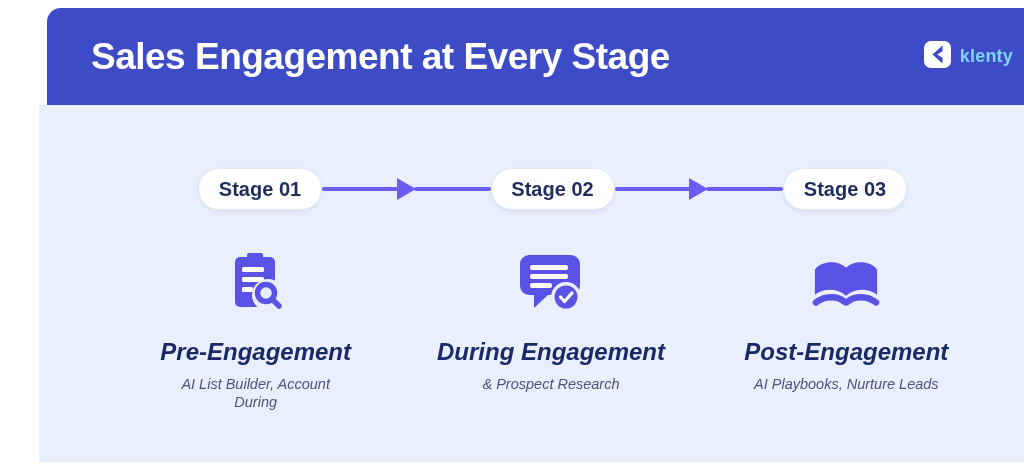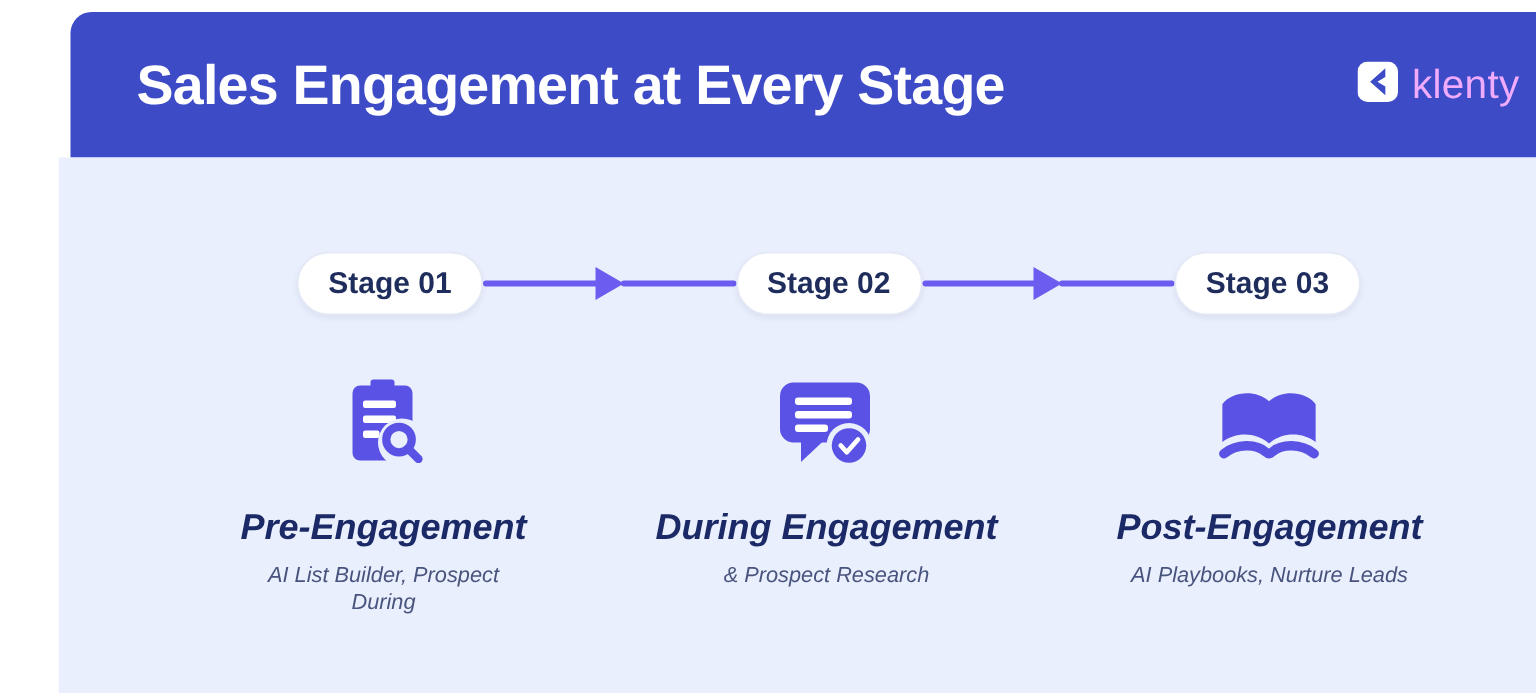--- a/index.html
+++ b/index.html
@@ -5,21 +5,21 @@
   html,body{margin:0;padding:0;}
   body{font-family:"Liberation Sans", sans-serif; background:#ffffff;}
   .page{position:relative;width:1024px;height:466px;background:#ffffff;overflow:hidden;margin-left:39px;}
 
   
   .header{position:absolute;left:8px;right:8px;top:8px;height:97px;background:#3D4BC6;
           border-radius:14px 14px 0 0;display:flex;align-items:center;justify-content:space-between;
           padding:0 42px 0 44px;box-sizing:border-box;}
   .title{color:#ffffff;font-size:37px;font-weight:bold;letter-spacing:-0.5px;}
   .brand{display:flex;align-items:center;gap:9px;}
-  .brand-name{color:#f0abfc;font-size:27px;font-weight:normal;letter-spacing:0.2px;}
+  .brand-name{color:#7dd3fc;font-size:18px;font-weight:bold;letter-spacing:0.2px;}
 
   
   .body{position:absolute;left:0;right:0;top:105px;height:357px;background:#E9EFFC;}
 
   
   .stages{position:absolute;top:168px;left:159px;width:709px;height:42px;display:flex;align-items:center;justify-content:center;}
   .pill{flex:none;width:124px;height:42px;background:#ffffff;border:1px solid #E4E9F5;border-radius:22px;
         display:flex;align-items:center;justify-content:center;box-sizing:border-box;
         font-size:20px;font-weight:bold;color:#1F2D5C;box-shadow:0 2px 4px rgba(40,55,120,0.08);}
   .connector{flex:1;display:flex;align-items:center;}
@@ -88,21 +88,21 @@
           <rect x="13" y="14" width="22" height="5" rx="1.5" fill="#ffffff"></rect>
           <rect x="13" y="24" width="22" height="5" rx="1.5" fill="#ffffff"></rect>
           <rect x="13" y="34" width="11" height="5" rx="1.5" fill="#ffffff"></rect>
           <circle cx="39" cy="42" r="16" fill="#E9EFFC"></circle>
           <circle cx="37" cy="40" r="8.5" fill="#E9EFFC" stroke="#5A52E4" stroke-width="5.5"></circle>
           <line x1="43" y1="46" x2="50" y2="53" stroke="#5A52E4" stroke-width="5.5" stroke-linecap="round"></line>
         </svg>
       </div>
       <div class="col-title">Pre-Engagement</div>
       <div class="col-sub">
-        <span>AI List Builder, Prospect</span>
+        <span>AI List Builder, Account</span>
         <span>During</span>
       </div>
     </div>
 
     <div class="col">
       <div class="icon-wrap">
         <svg width="62" height="56" viewBox="0 0 62 56">
           <rect x="0" y="0" width="60" height="40" rx="9" fill="#5A52E4"></rect>
           <polygon points="14,38 14,53 30,38" fill="#5A52E4"></polygon>
           <rect x="10" y="10" width="38" height="5" rx="2" fill="#ffffff"></rect>

